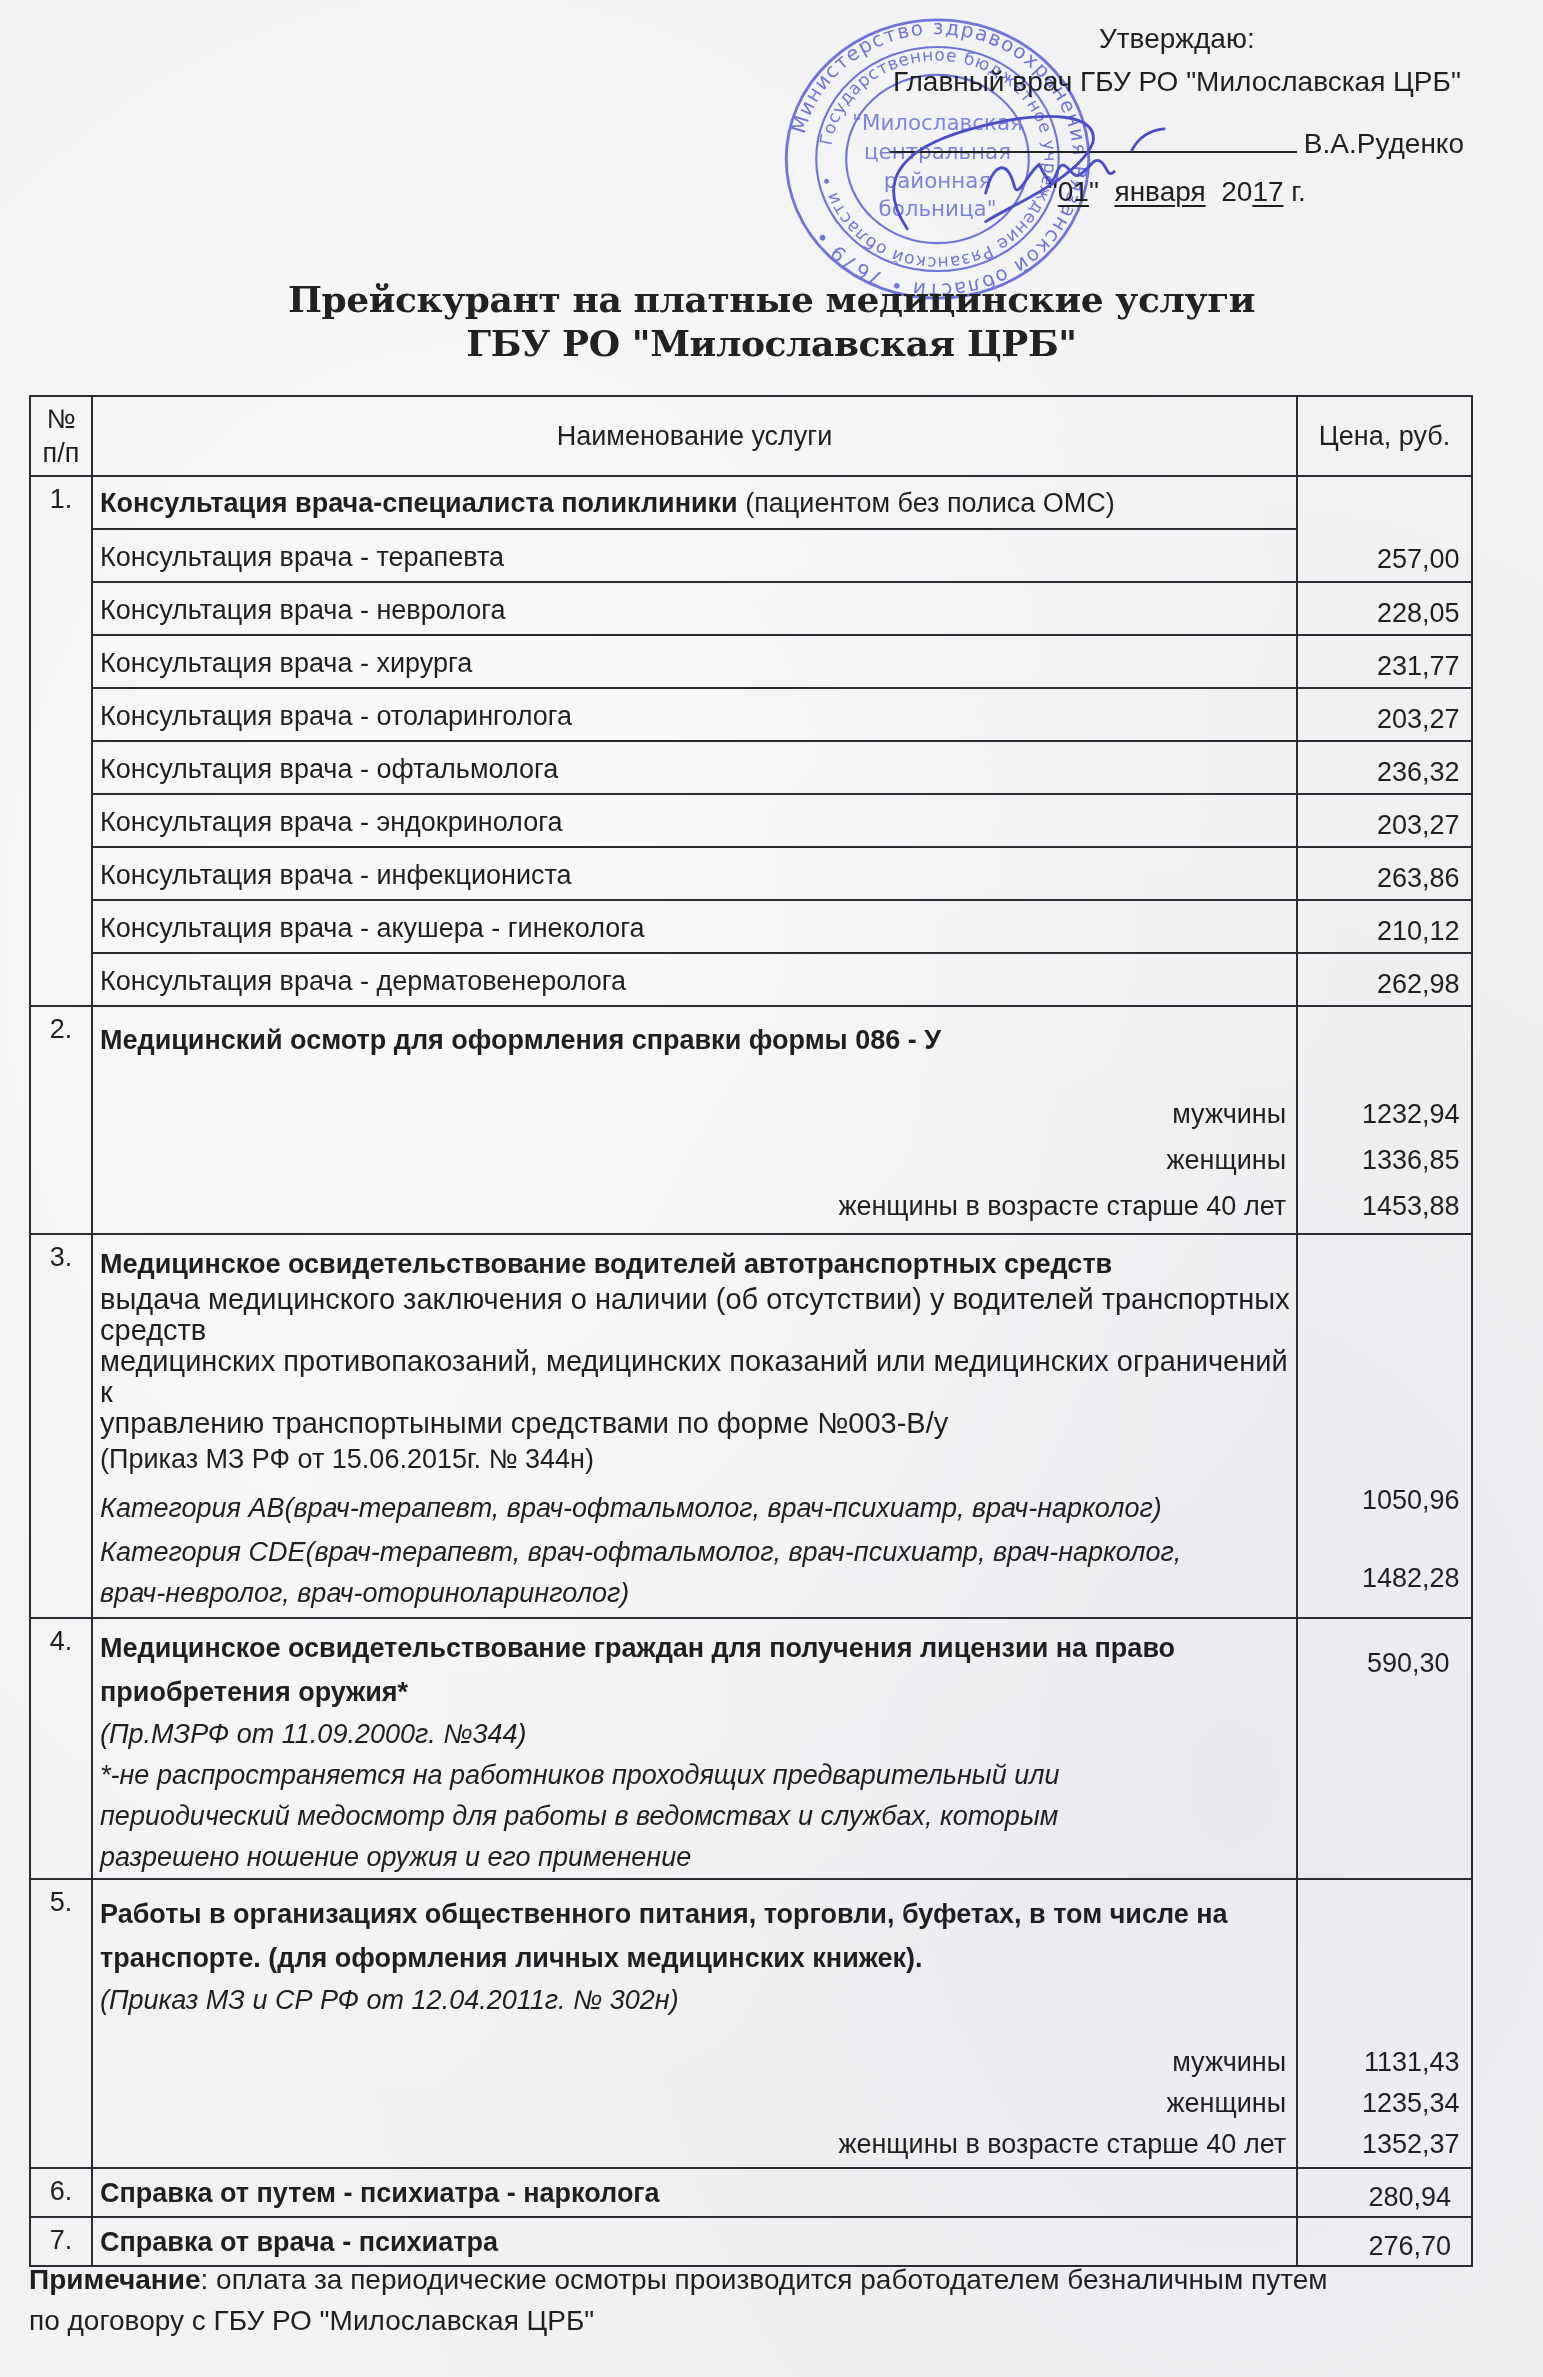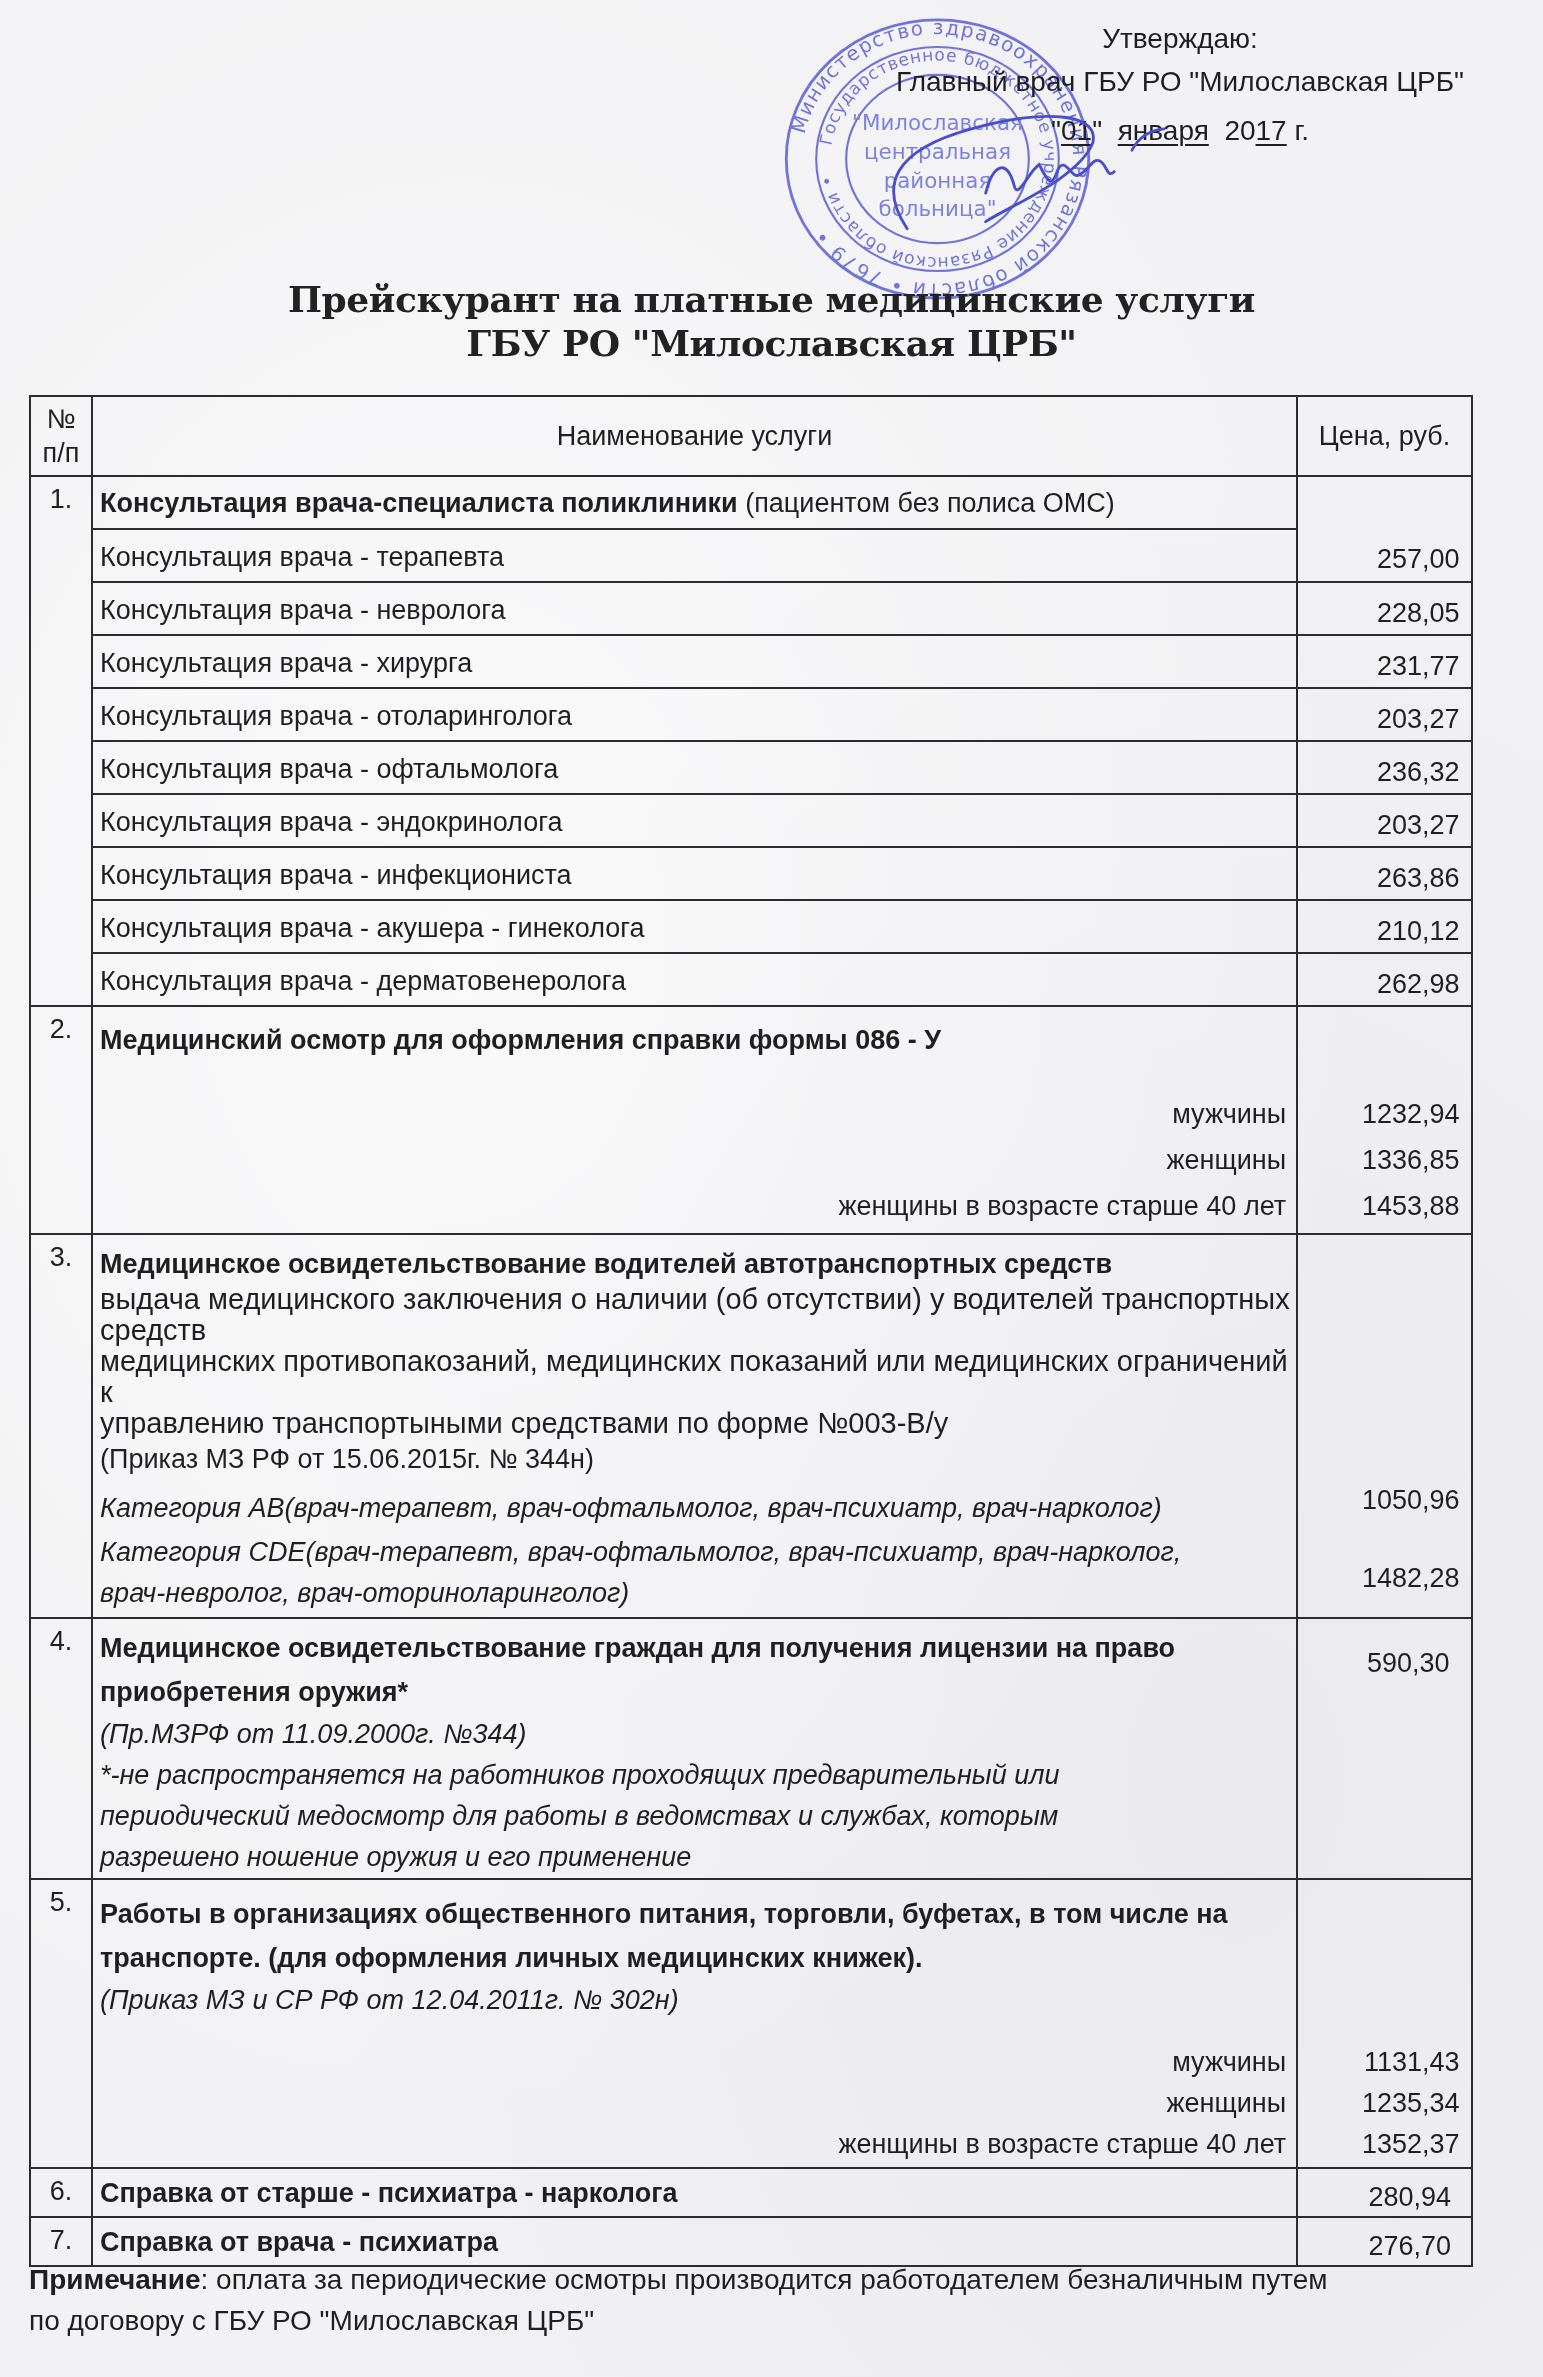--- a/index.html
+++ b/index.html
@@ -200,20 +200,23 @@
 <svg class="signature" viewBox="0 0 460 220">
   <path d="M 60,200 C 20,140 40,90 150,60 C 260,30 330,40 320,80 C 300,130 200,170 170,190
            M 170,150 C 180,110 200,100 210,140 C 215,160 230,120 245,110 C 255,130 262,145 270,120
            C 280,95 290,130 300,125 C 315,118 320,100 330,105 C 340,110 340,130 350,120
            M 375,90 C 385,70 400,62 420,60" fill="none" stroke="#4a4fc9" stroke-width="4" stroke-linecap="round"></path>
 </svg>
 
 <div class="approve">
   <span class="line">Утверждаю:</span>
   <span class="line">Главный врач ГБУ РО "Милославская ЦРБ"</span>
+  <span class="sign-row">
+    <span class="sign-line"></span><span>В.А.Руденко</span>
+  </span>
   <span class="date-row">
     <span>"</span><u>01</u><span>"</span>&nbsp;&nbsp;<u>января</u>&nbsp;&nbsp;<span>20</span><u>17</u><span> г.</span>
   </span>
 </div>
 
 <div class="title">
   <div>Прейскурант на платные медицинские услуги</div>
   <div>ГБУ РО "Милославская ЦРБ"</div>
 </div>
 
@@ -334,21 +337,21 @@
     </td>
     <td class="price-cell" style="vertical-align:bottom; padding-bottom:1.4px !important">
       <div style="line-height:41px">1131,43</div>
       <div style="line-height:41px">1235,34</div>
       <div style="line-height:41px">1352,37</div>
     </td>
   </tr>
 
   <tr style="height:44px">
     <td class="num-cell" style="padding-top:2.9px">6.</td>
-    <td class="name-cell g-title" style="vertical-align:middle">Справка от старше - психиатра - нарколога</td>
+    <td class="name-cell g-title" style="vertical-align:middle">Справка от путем - психиатра - нарколога</td>
     <td class="price-cell" style="vertical-align:bottom; padding-right:20px !important; line-height:37px">280,94</td>
   </tr>
 
   <tr style="height:44px">
     <td class="num-cell" style="padding-top:2.9px">7.</td>
     <td class="name-cell g-title" style="vertical-align:middle">Справка от врача - психиатра</td>
     <td class="price-cell" style="vertical-align:bottom; padding-right:20px !important; line-height:37px">276,70</td>
   </tr>
 </tbody>
   </table>

